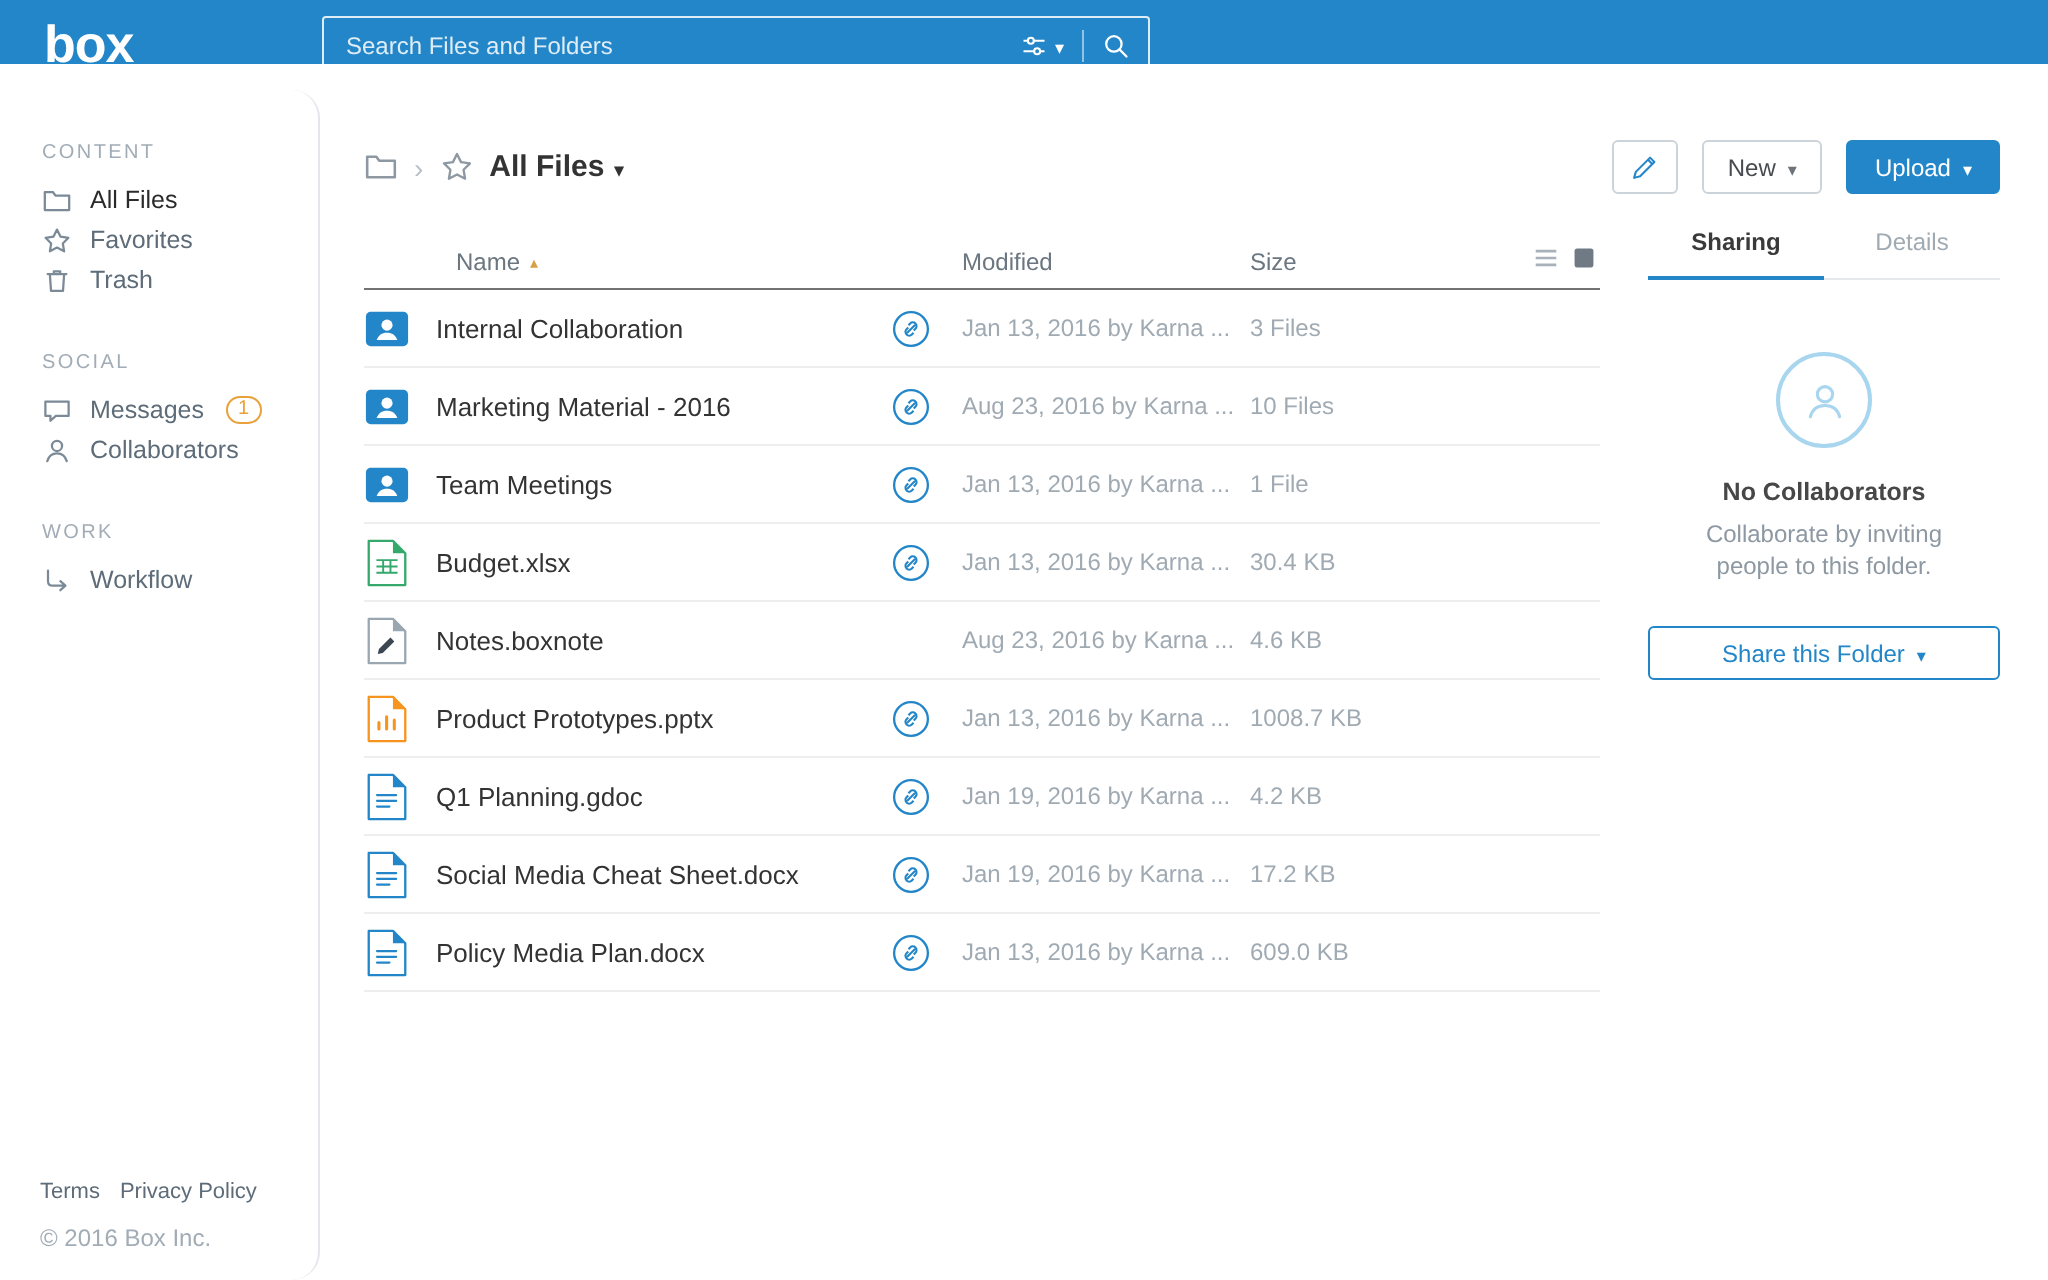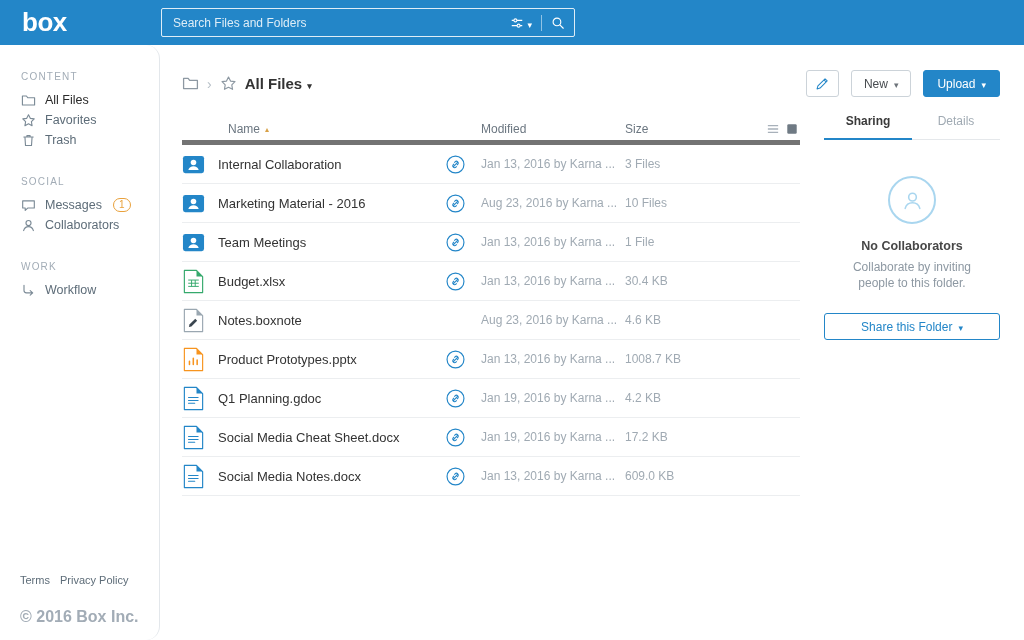--- a/index.html
+++ b/index.html
@@ -4,21 +4,21 @@
 <style>
   * { margin:0; padding:0; box-sizing:border-box; }
   html,body { width:1024px; height:640px; }
   body {
     font-family:"Liberation Sans", sans-serif;
     background:#fff; overflow:hidden; position:relative;
     color:#333;
   }
 
   
-  .topbar { position:absolute; top:0; left:0; width:1024px; height:45px; background:var(--brand-blue); z-index:5; }
+  .topbar { position:absolute; top:0; left:0; width:1024px; height:32px; background:var(--brand-blue); z-index:5; }
   .logo { position:absolute; left:22px; top:7px; color:#fff; font-size:26px; font-weight:bold; letter-spacing:-0.5px; }
   .searchbar {
     position:absolute; left:161px; top:8px; width:414px; height:29px;
     border:1px solid rgba(255,255,255,.85); border-radius:2px;
     display:flex; align-items:center; padding:0 9px 0 11px;
   }
   .searchbar input { flex:1; background:transparent; border:0; outline:0; color:#fff; font-size:12px; }
   .searchbar input::placeholder { color:rgba(255,255,255,.85); }
   .sb-ico { display:flex; align-items:center; color:#fff; }
   .sb-ico svg { width:14px; height:14px; }
@@ -43,21 +43,21 @@
   .sb-title { padding-left:21px; margin-bottom:8px; font-size:10px; letter-spacing:1.2px; color:#a2acb6; }
   .sb-item { display:flex; align-items:center; gap:9px; height:20px; padding-left:21px; font-size:12.5px; color:#5d6c78; cursor:pointer; }
   .sb-item.active { color:#2b2b2b; }
   .sb-icon { width:15px; height:15px; color:#7b8a96; display:flex; flex:0 0 auto; }
   .sb-icon svg { width:15px; height:15px; }
   .sb-badge { font-size:10px; color:var(--badge-orange); border:1px solid var(--badge-orange);
     border-radius:8px; padding:0 5px; line-height:12px; margin-left:2px; }
   .sidebar-footer { position:absolute; left:20px; bottom:14px; }
   .footer-links { display:flex; gap:10px; font-size:11px; color:#5d6c78; }
   .footer-links span { cursor:pointer; }
-  .copyright { margin-top:22px; font-size:16px; color:#a2acb6;font-weight:bold; }
+  .copyright { margin-top:10px; font-size:12px; color:#a2acb6; }
 
   
   .crumbs { position:absolute; top:70px; left:182px; height:27px; display:flex; align-items:center; gap:8px; }
   .crumb-icon { display:flex; color:#8d98a2; cursor:pointer; }
   .crumb-icon svg { width:17px; height:17px; }
   .crumb-sep { color:#b6bfc7; font-size:14px; }
   .crumb-sep::after { content:"›"; }
   .crumb-title { font-size:15px; font-weight:bold; color:#333; display:flex; align-items:center; gap:5px; cursor:pointer; }
   .crumb-title .caret { color:#333; }
 
@@ -65,21 +65,21 @@
   .btn { height:27px; border-radius:3px; font-size:12px; display:flex; align-items:center; cursor:pointer; }
   .btn-pen { width:33px; justify-content:center; border:1px solid #ccd3d9; background:#fff; color:var(--brand-blue); }
   .btn-pen svg { width:15px; height:15px; }
   .btn-new { padding:0 12px; gap:6px; border:1px solid #ccd3d9; background:#fff; color:#474b4f; }
   .btn-new .caret { color:#6d737a; }
   .btn-upload { padding:0 13px; gap:6px; background:var(--brand-blue); color:#fff; border:1px solid var(--brand-blue); }
 
   
   .ftable { position:absolute; top:118px; left:182px; width:618px; }
   .fhead { display:grid; grid-template-columns:36px 219px 36px 148px 1fr; align-items:center;
-    height:27px; border-bottom:5px solid #737373; position:relative; font-size:12px; color:#6b7680; }
+    height:27px; border-bottom:1px solid #737373; position:relative; font-size:12px; color:#6b7680; }
   .fhead .h-name { grid-column:2; padding-left:10px; display:flex; align-items:center; gap:5px; }
   .sort-caret { color:#d8a148; font-size:8px; }
   .sort-caret::after { content:"▴"; }
   .fhead .h-mod { grid-column:4; padding-left:8px; }
   .fhead .h-size { grid-column:5; padding-left:4px; }
   .view-toggles { position:absolute; right:2px; top:5px; display:flex; gap:7px; align-items:center; }
   .view-toggles .vt { display:flex; cursor:pointer; }
   .vt-list { color:#a8b1ba; } .vt-grid { color:#6f7a84; }
   .vt svg { width:12px; height:12px; }
 
@@ -402,21 +402,21 @@
         <span class="size-cell">17.2 KB</span>
       </div>
       <div class="file-row">
         <span class="icon-cell">
           <svg viewBox="0 0 22 26">
             <path d="M1.5 1.5h12.6l6.4 6.4v16.6H1.5z" fill="#fff" stroke="var(--brand-blue)" stroke-width="1.2" stroke-linejoin="round"></path>
             <path d="M14.1 1.5l6.4 6.4h-6.4z" fill="var(--brand-blue)"></path>
             <path d="M5.8 12h10M5.8 15h10M5.8 18h6.5" stroke="var(--brand-blue)" stroke-width="1.1" fill="none" stroke-linecap="round"></path>
           </svg>
         </span>
-        <span class="name-cell">Social Media Notes.docx</span>
+        <span class="name-cell">Policy Media Plan.docx</span>
         <span class="share-cell">
           <svg viewBox="0 0 18 18">
             <circle cx="9" cy="9" r="8" fill="none" stroke="currentColor" stroke-width="1.1"></circle>
             <path d="M7.1 10.9l3.8-3.8M7.8 7.2l.8-.8c.7-.7 1.8-.7 2.5 0s.7 1.8 0 2.5l-.8.8M10.2 10.8l-.8.8c-.7.7-1.8.7-2.5 0s-.7-1.8 0-2.5l.8-.8" fill="none" stroke="currentColor" stroke-width="1"></path>
           </svg>
         </span>
         <span class="mod-cell">Jan 13, 2016 by Karna ...</span>
         <span class="size-cell">609.0 KB</span>
       </div>
     </div>

